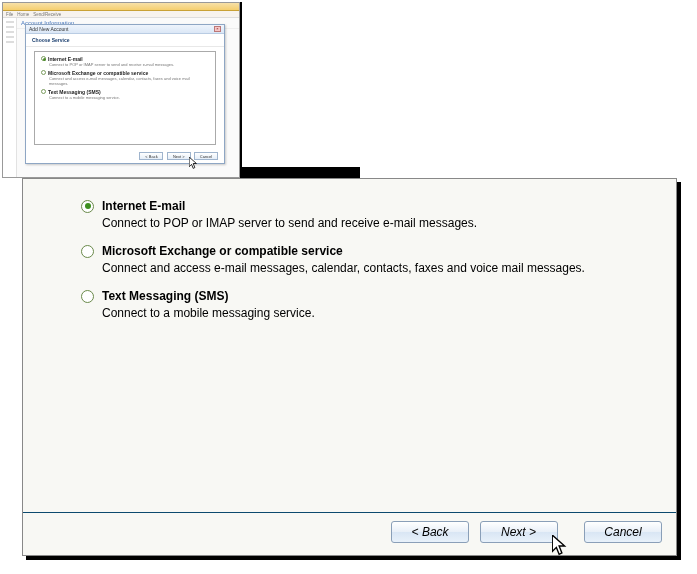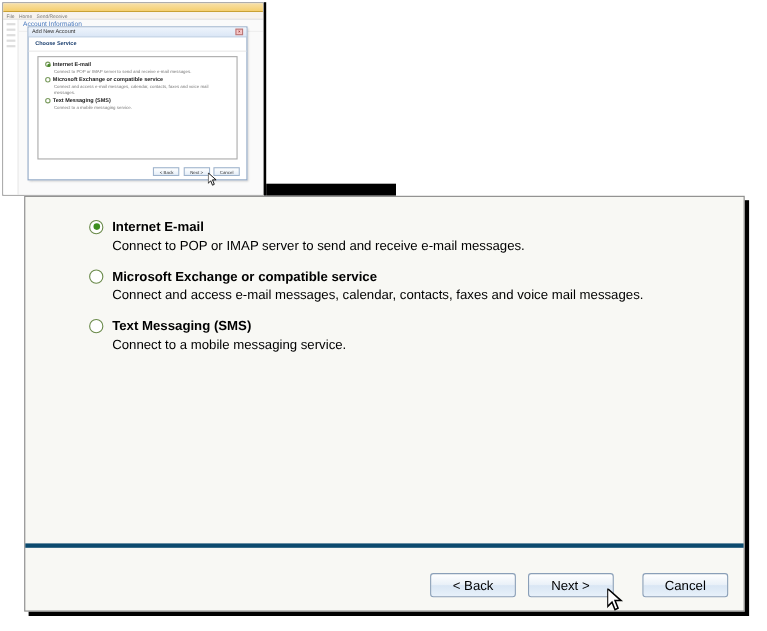--- a/index.html
+++ b/index.html
@@ -131,23 +131,24 @@
     border-radius:50%; background:#3d8f1f;
   }
   .opt-title { font-weight: bold; font-size: 12px; }
   .opt-desc {
     margin-left: 21px; font-size: 12px; color: #000;
   }
 
   .footer {
     position: absolute;
     bottom: 12px; left: 0; right: 0;
-    padding: 23px 14px 0;
-    border-top: 4px solid #0c4a6e;
+    padding: 8px 14px 0;
+    border-top: 1px solid #0c4a6e;
     text-align: right;
+    font-style: italic;
   }
   .btn {
     display: inline-block;
     min-width: 78px;
     height: 22px;
     font-size: 12px;
     color: #000;
     text-align: center;
     line-height: 20px;
     border: 1px solid #8a9fb8;

